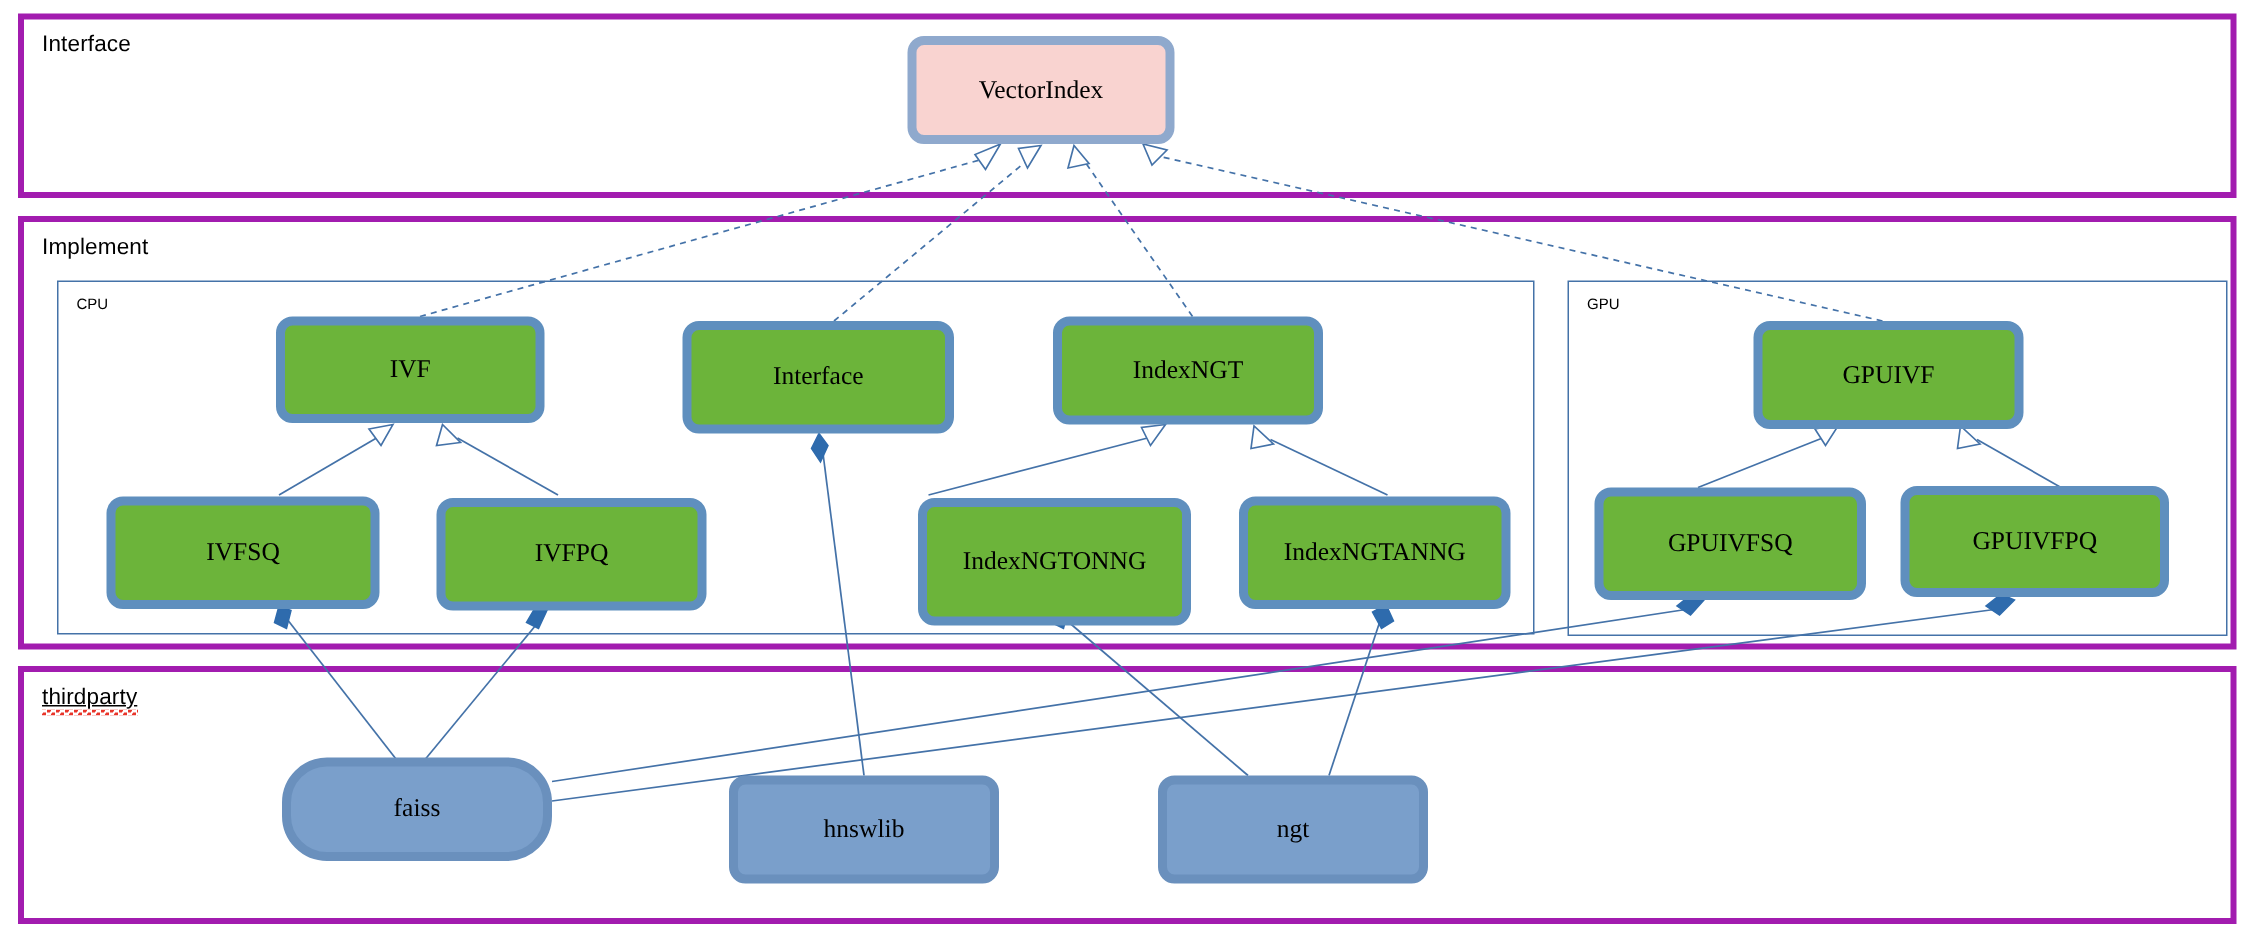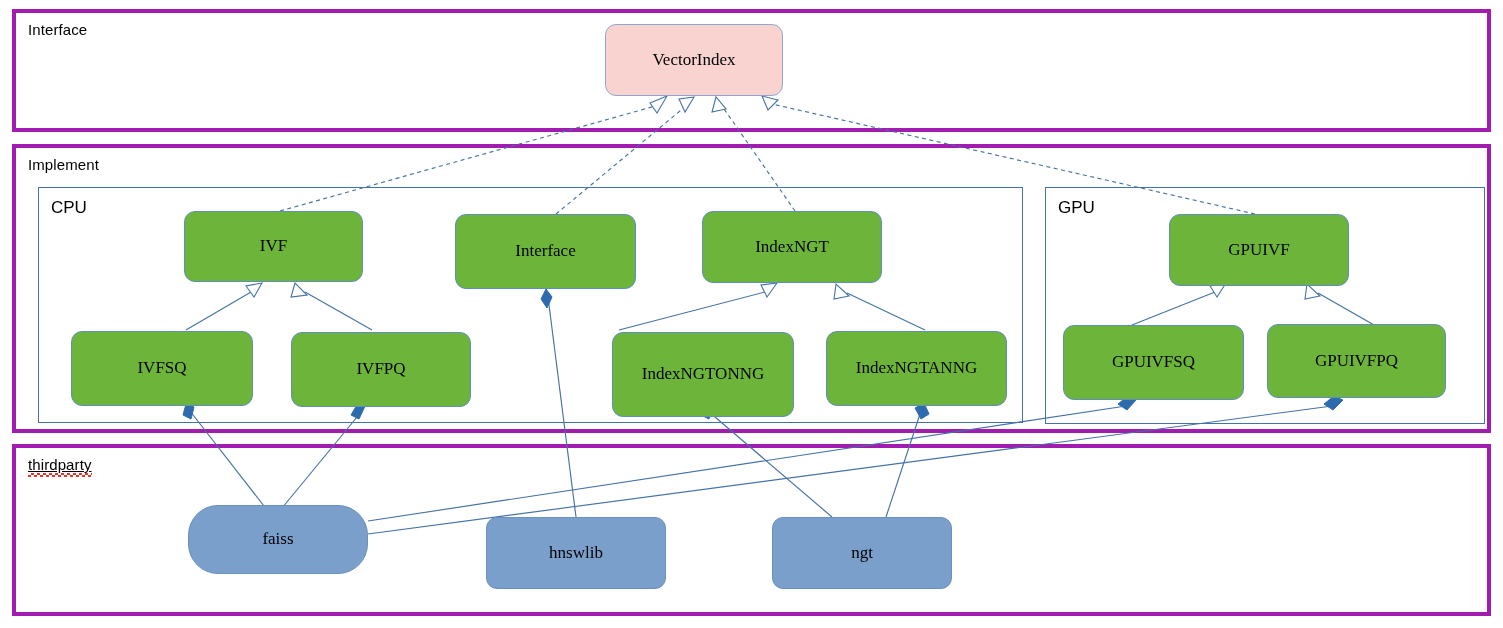--- a/index.html
+++ b/index.html
@@ -35,21 +35,21 @@
   .subcontainer {
     position: absolute;
     border: 1px solid #4472a8;
     box-sizing: border-box;
     background: transparent;
   }
   .subcontainer > .container-label {
     position: absolute;
     left: 12px;
     top: 10px;
-    font-size: 17px;
+    font-size: 10px;
     color: #000000;
     white-space: nowrap;
   }
   
   .spell {
     text-decoration: underline;
     text-decoration-color: #000;
     position: relative;
     display: inline-block;
   }
@@ -63,21 +63,21 @@
     background-image:
       radial-gradient(circle at 1.5px 3.2px, #e8352a 1.3px, transparent 1.4px),
       radial-gradient(circle at 4.5px 0.8px, #e8352a 1.3px, transparent 1.4px);
     background-size: 6px 4px;
     background-repeat: repeat-x;
   }
   
   .node {
     position: absolute;
     box-sizing: border-box;
-    border: 1px solid #1d4ed8;
+    border: 6px solid #1d4ed8;
     border-radius: 11px;
     display: flex;
     align-items: center;
     justify-content: center;
     font-family: "Liberation Serif", serif;
     font-size: 17px;
     color: #000000;
     text-align: center;
     line-height: 1.1;
     white-space: nowrap;

